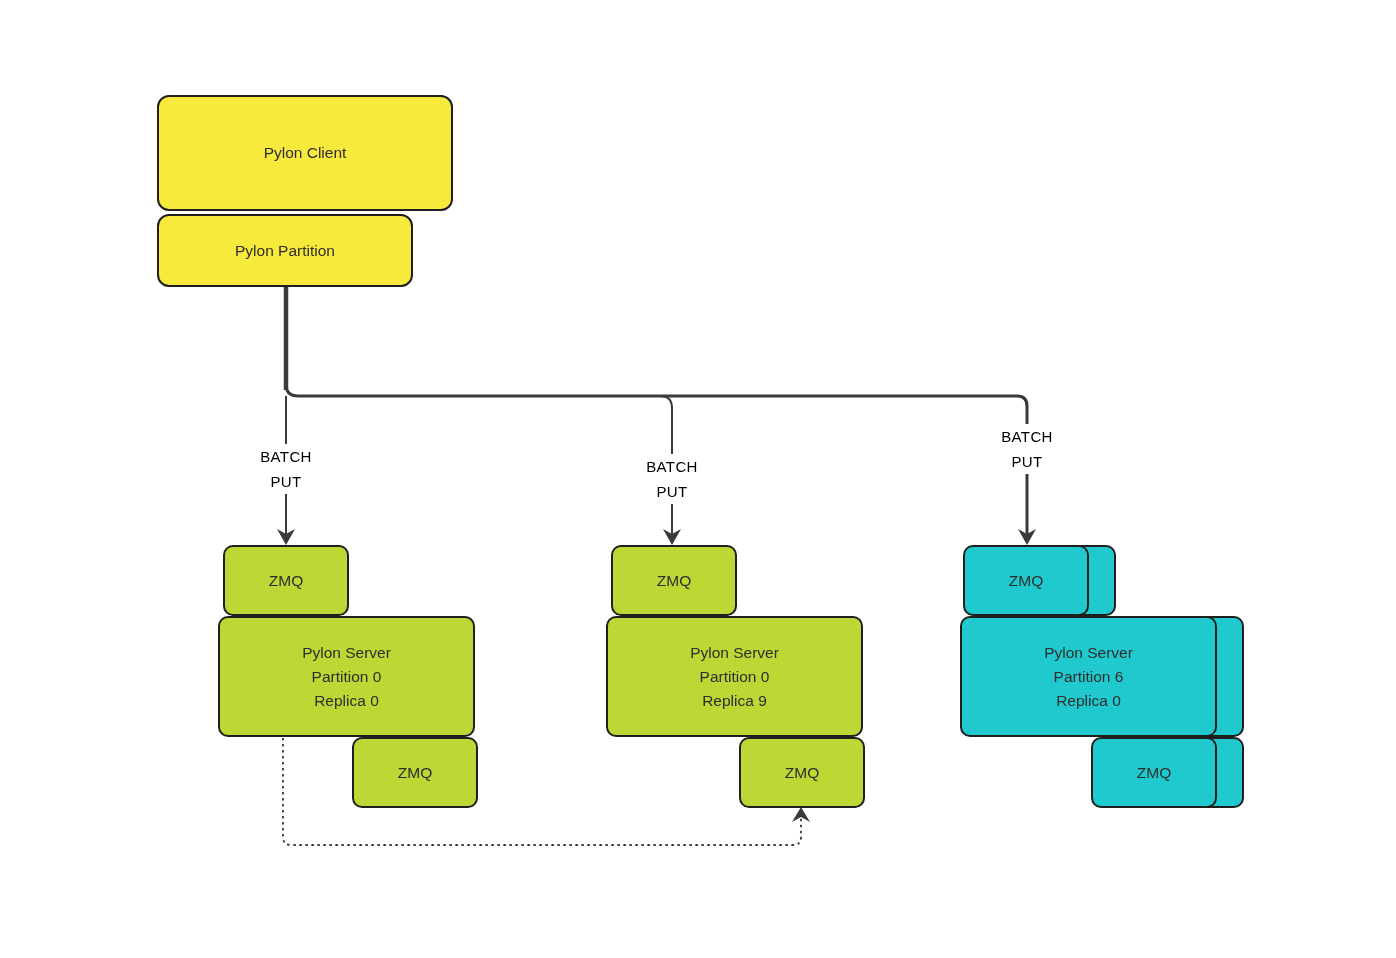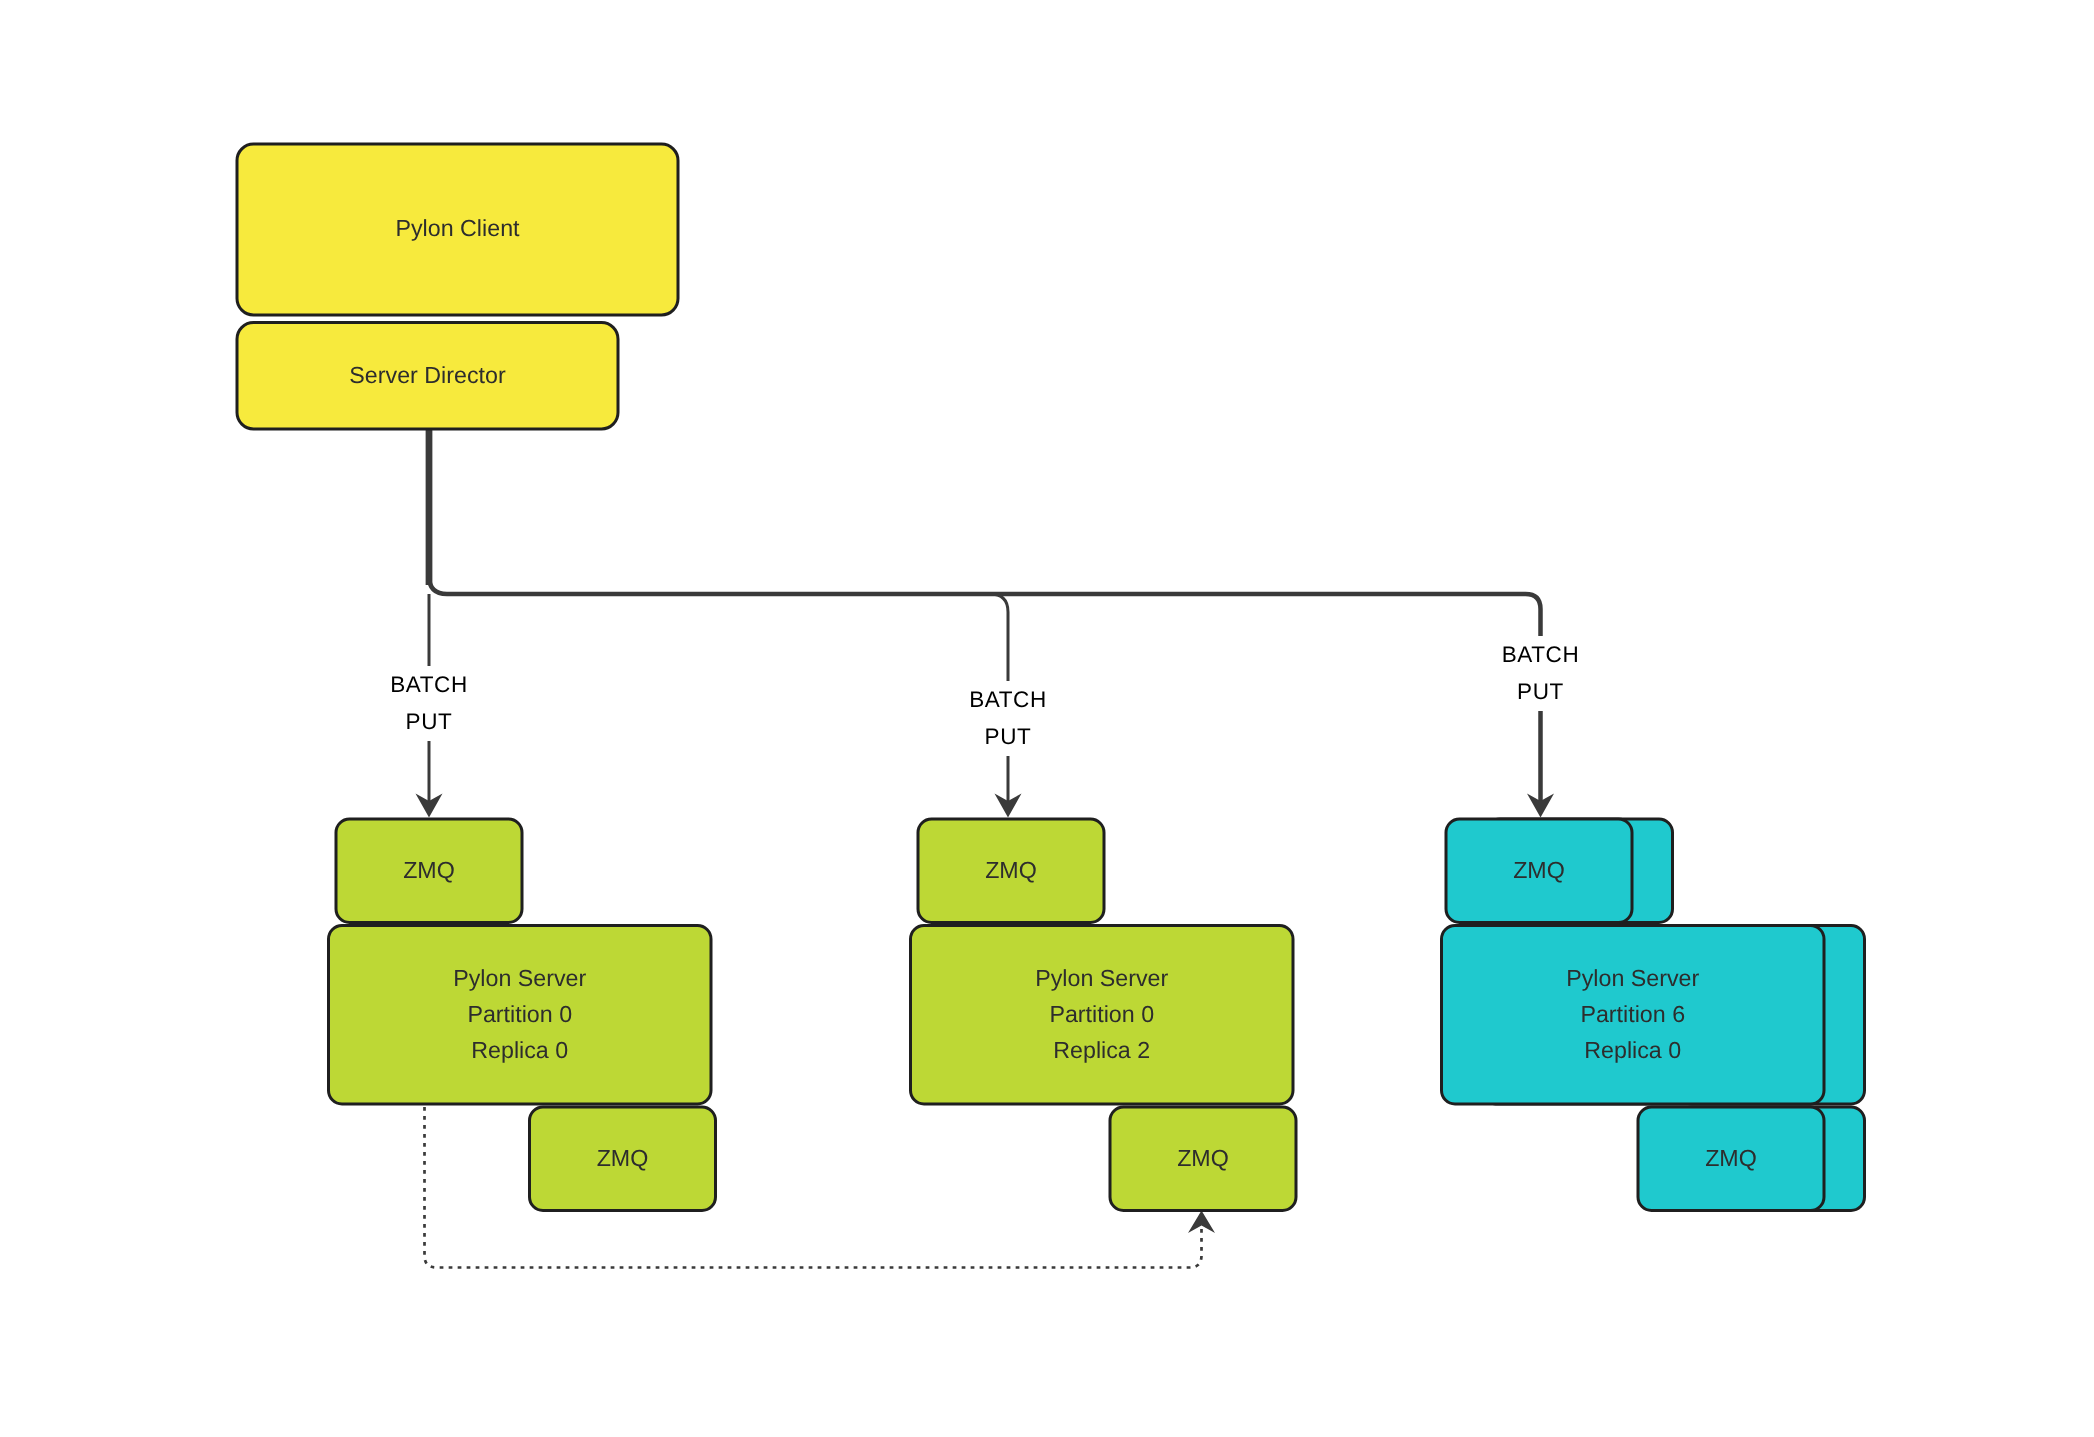--- a/index.html
+++ b/index.html
@@ -82,21 +82,21 @@
   </div>
   <div class="edge-label" style="left:1027px; top:424px;">
     <div>BATCH</div>
     <div>PUT</div>
   </div>
 
   <div class="node big" style="left: 157px; top: 95px; width: 296px; height: 116px; background-color: rgb(247, 234, 61);">
     <span>Pylon Client</span>
   </div>
   <div class="node big" style="left: 157px; top: 214px; width: 256px; height: 73px; background-color: rgb(247, 234, 61);">
-    <span>Server Director</span>
+    <span>Pylon Partition</span>
   </div>
 
   <div>
     <div class="node" style="left: 223px; top: 545px; width: 126px; height: 71px; background-color: rgb(189, 216, 53);">
       <span>ZMQ</span>
     </div>
     <div class="node" style="left: 218px; top: 616px; width: 257px; height: 121px; background-color: rgb(189, 216, 53);">
       <div class="server-text">
         <div>Pylon Server</div>
         <div>Partition 0</div>
@@ -109,21 +109,21 @@
   </div>
 
   <div>
     <div class="node" style="left: 611px; top: 545px; width: 126px; height: 71px; background-color: rgb(189, 216, 53);">
       <span>ZMQ</span>
     </div>
     <div class="node" style="left: 606px; top: 616px; width: 257px; height: 121px; background-color: rgb(189, 216, 53);">
       <div class="server-text">
         <div>Pylon Server</div>
         <div>Partition 0</div>
-        <div>Replica 2</div>
+        <div>Replica 9</div>
       </div>
     </div>
     <div class="node" style="left: 739px; top: 737px; width: 126px; height: 71px; background-color: rgb(189, 216, 53);">
       <span>ZMQ</span>
     </div>
   </div>
 
   <div>
 
     <div class="node" style="left: 990px; top: 545px; width: 126px; height: 71px; background-color: rgb(31, 201, 206);"></div>

